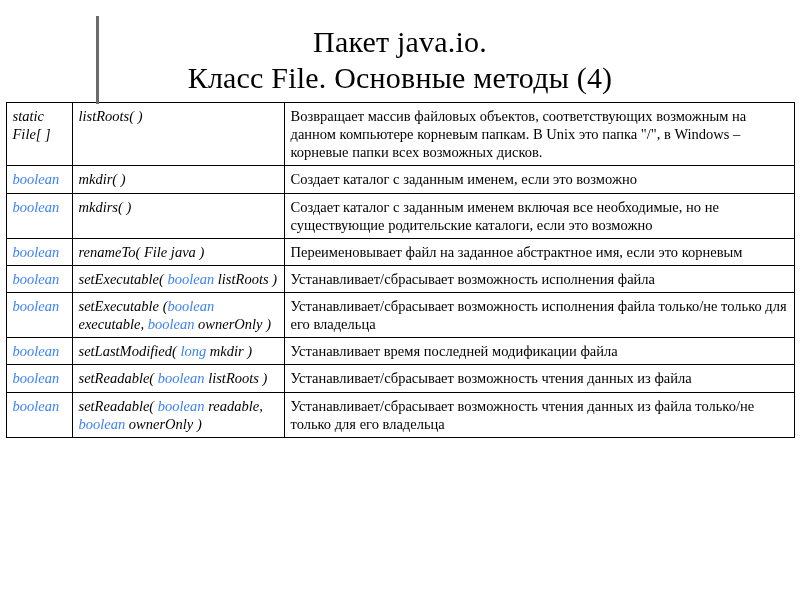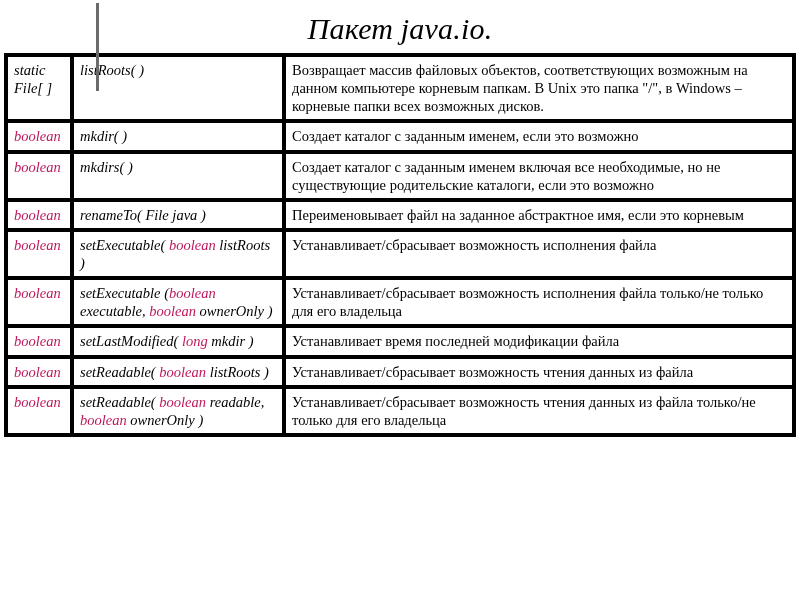--- a/index.html
+++ b/index.html
@@ -27,56 +27,56 @@
     top: -8px;
     width: 3px;
     height: 88px;
     background: #6b6b6b;
   }
   .title-line1 {
     font-size: 30px;
     text-align: center;
     line-height: 1.2;
     letter-spacing: 0.2px;
-    margin-top: 3px;
-    font-style: italic;
+    margin-top: 16px;
   }
   .title-line2 {
     font-size: 30px;
     text-align: center;
     line-height: 1.2;
     letter-spacing: 0.2px;
   }
   table.methods {
     border-collapse: collapse;
     width: 788px;
     margin: 4px auto 0 auto;
     font-size: 14.5px;
     line-height: 1.25;
     table-layout: fixed;
   }
   table.methods col.c1 { width: 66px; }
   table.methods col.c2 { width: 212px; }
   table.methods col.c3 { width: 510px; }
   table.methods td {
-    border: 4px solid #000000;
+    border: 1px solid #000000;
     padding: 4px 6px 4px 6px;
     vertical-align: top;
     word-wrap: break-word;
   }
   .it { font-style: italic; }
-  .kw { color: #be185d; font-style: italic; text-align: center; } 
+  .kw { color: #3b82f6; font-style: italic; text-align: center; } 
 </style>
 </head>
 <body>
 
 <div class="slide">
   <div class="title-wrap">
     <div class="accent-bar"></div>
     <div class="title-line1">Пакет java.io.</div>
+    <div class="title-line2">Класс File. Основные методы (4)</div>
   </div>
 
   <table class="methods">
     <colgroup>
       <col class="c1">
         <col class="c2">
         <col class="c3">
     </colgroup>
     <tbody id="tbody">
         <tr>

